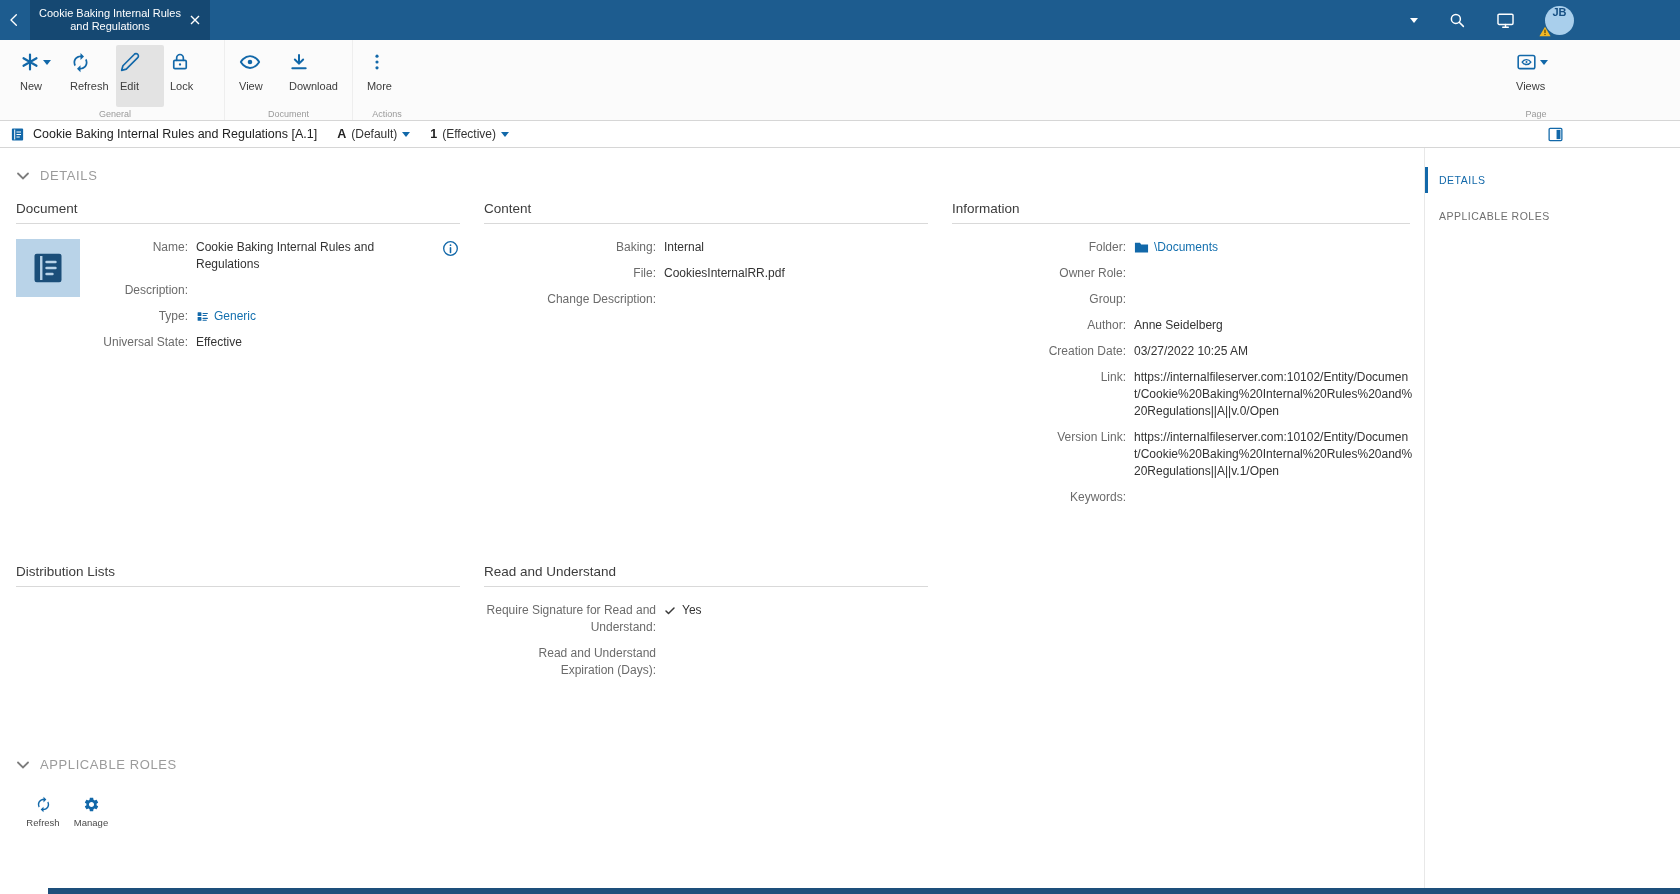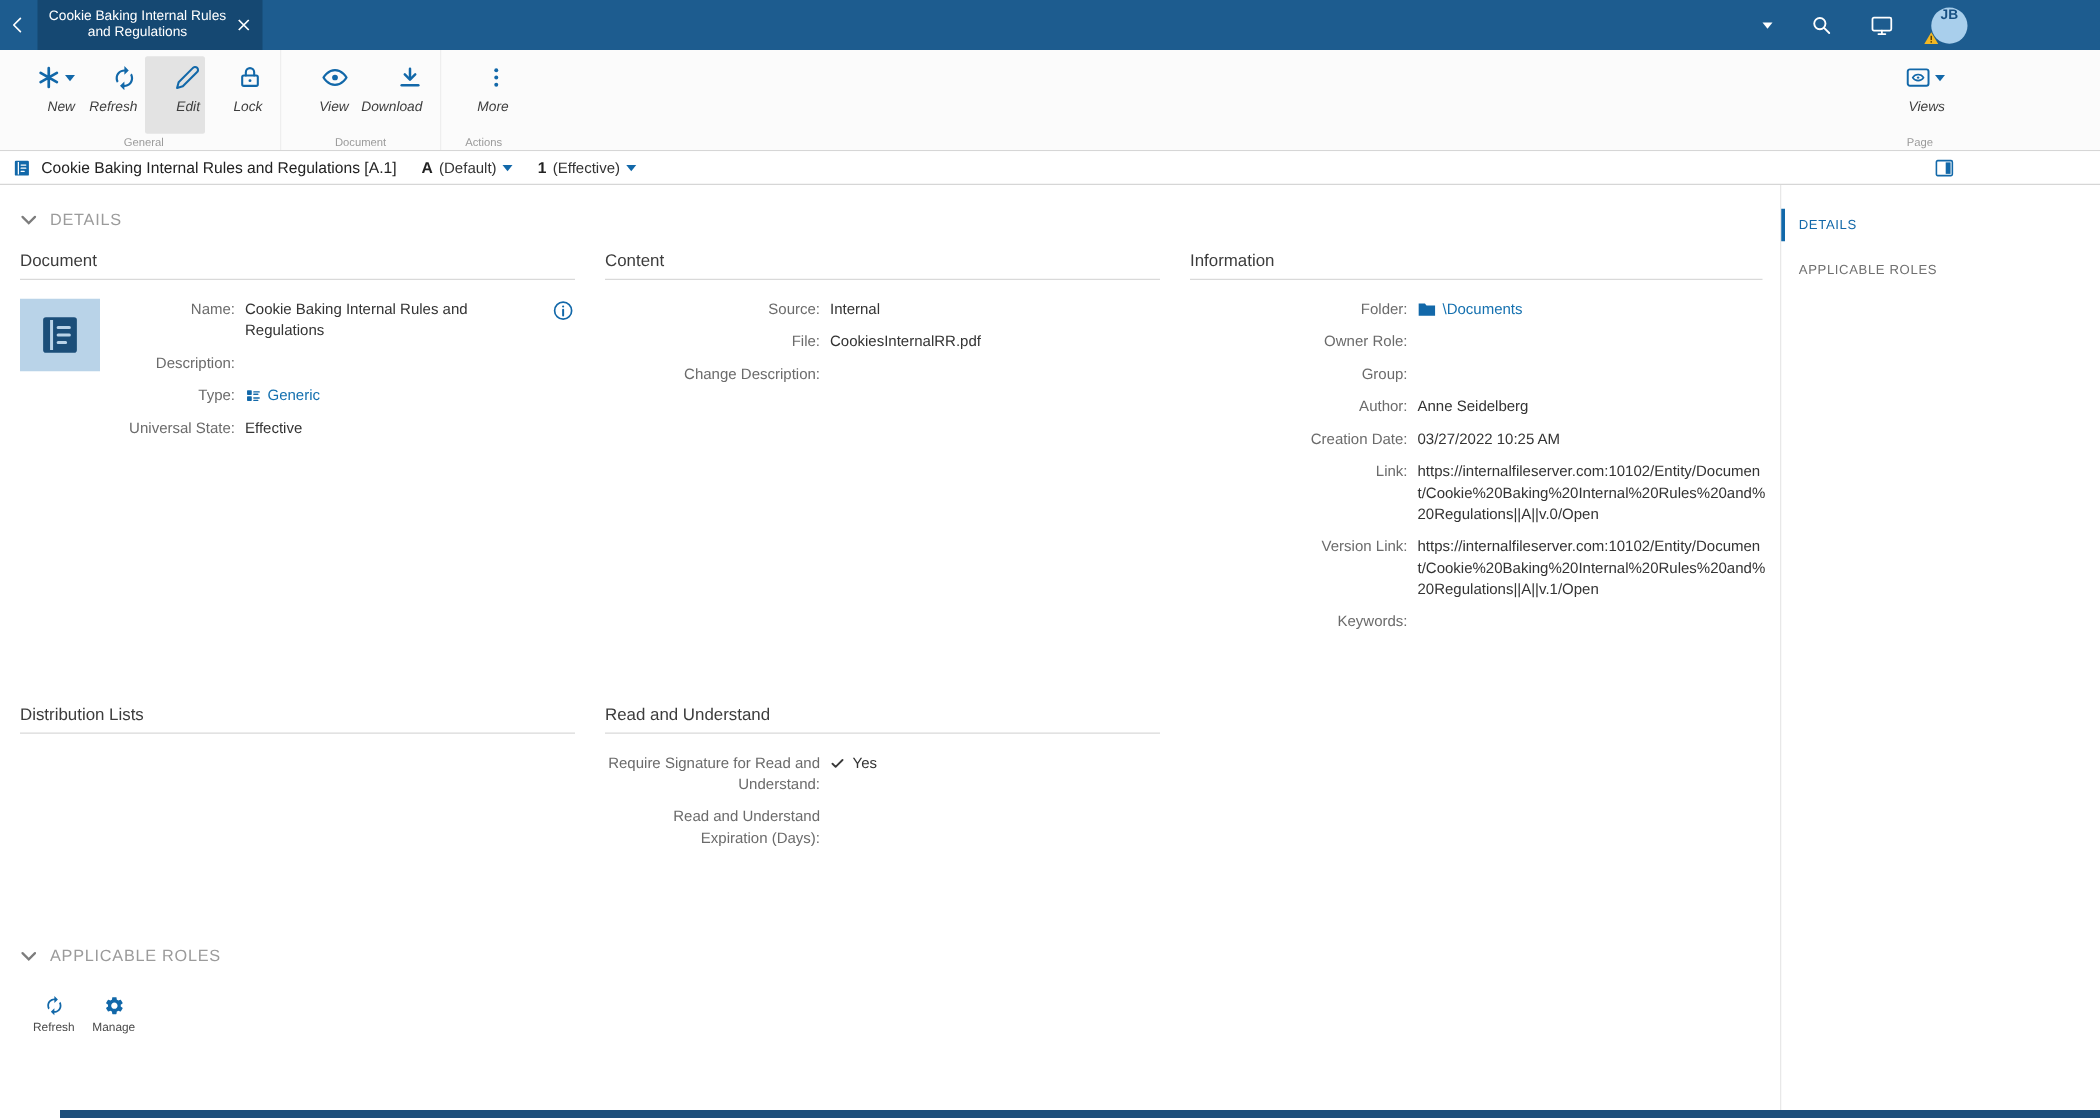--- a/index.html
+++ b/index.html
@@ -23,21 +23,21 @@
   .avatar .warn { position:absolute; left:-6px; bottom:-4px; }
 
   
   .ribbon { height:81px; background:#fbfbfb; border-bottom:1px solid #d6d6d6;
             display:flex; align-items:stretch; padding:0 4px 0 6px; }
   .rgroup { display:flex; flex-direction:column; padding:5px 10px 1px; }
   .rgroup + .rgroup { border-left:1px solid #eeeeee; }
   .rgroup.page-group { border-left:none; margin-right:106px; }
   .rbuttons { display:flex; flex:1; align-items:flex-start; gap:2px; }
   .rbtn { min-width:48px; height:62px; padding:5px 4px 0; display:flex; flex-direction:column;
-          align-items:flex-end; gap:6px; border-radius:2px; cursor:pointer;font-style:italic; }
+          align-items:flex-start; gap:6px; border-radius:2px; cursor:pointer; }
   .rbtn.selected { background:#e3e3e3; }
   .ric { color:#1268a9; height:24px; display:flex; align-items:center; gap:3px; }
   .rlabel { font-size:11px; color:#3d3d3d; white-space:nowrap; }
   .rgroup-label { text-align:center; font-size:9px; color:#9a9a9a; padding:2px 0 3px; }
   .ribbon-spacer { flex:1; }
 
   
   .breadcrumb { height:27px; background:#fff; border-bottom:1px solid #d6d6d6; display:flex;
                 align-items:center; padding:0 0 0 10px; gap:8px; font-size:12.5px; color:#222; }
   .bc-icon { color:#1268a9; display:flex; align-items:center; }
@@ -321,21 +321,21 @@
             </div>
             <div class="lbl">Universal State:</div>
             <div class="val">Effective</div>
           </div>
         </div>
       </div>
 
       <div class="col">
         <h3>Content</h3>
         <div class="fgrid content-fgrid">
-          <div class="lbl">Source:</div>
+          <div class="lbl">Baking:</div>
           <div class="val">Internal</div>
           <div class="lbl">File:</div>
           <div class="val">CookiesInternalRR.pdf</div>
           <div class="lbl">Change Description:</div>
           <div class="val"></div>
         </div>
       </div>
 
       <div class="col">
         <h3>Information</h3>

